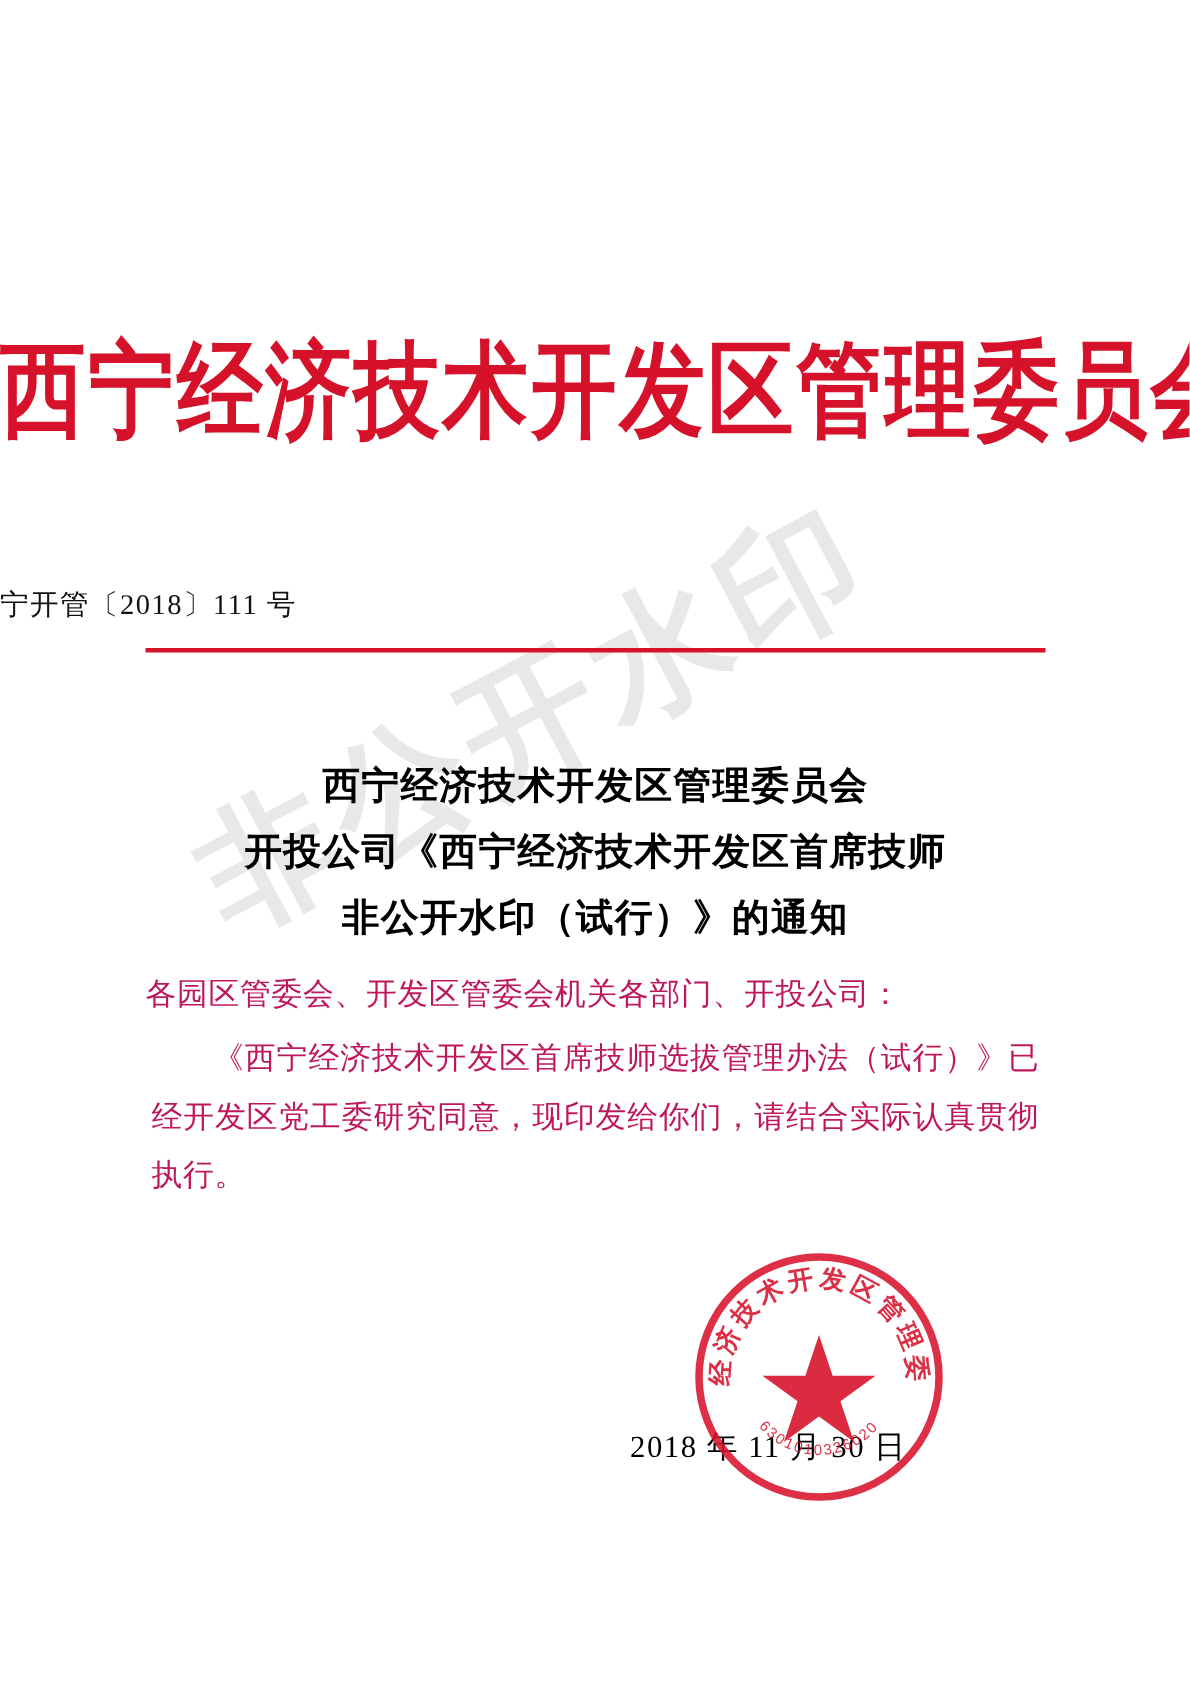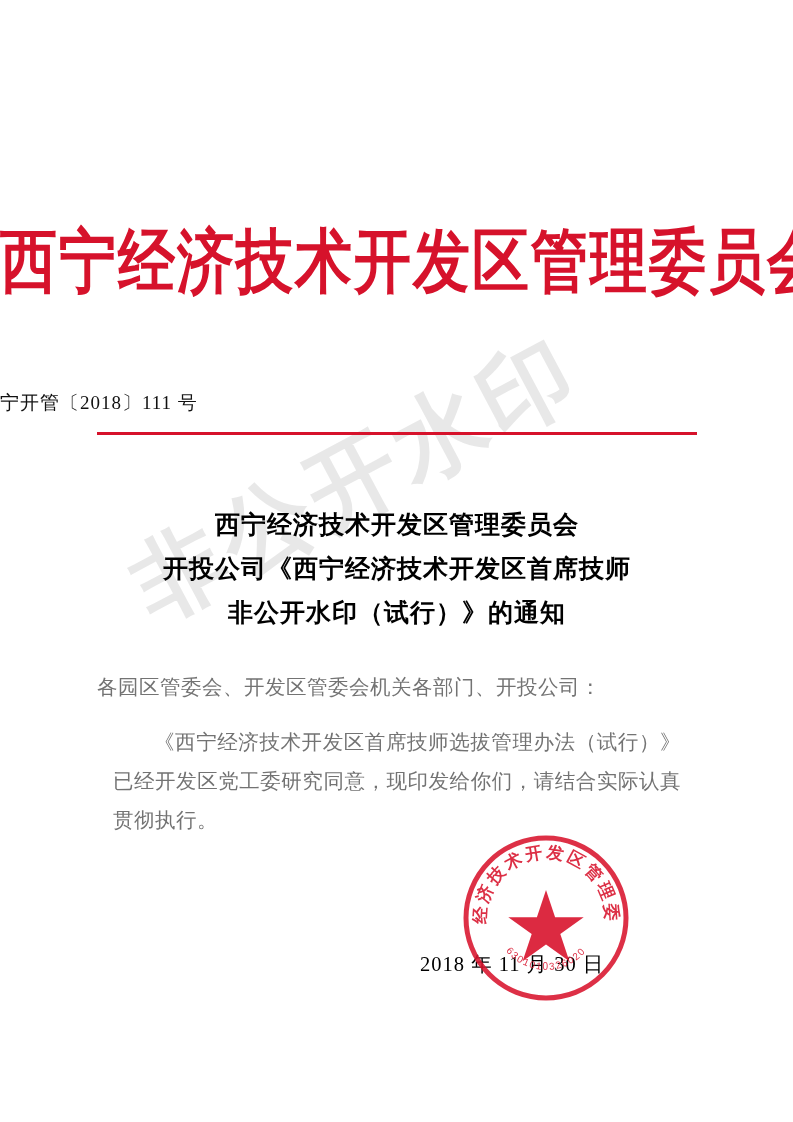--- a/index.html
+++ b/index.html
@@ -94,28 +94,28 @@
     letter-spacing: 1px;
     color: #000;
   }
   .title-line { display: block; white-space: nowrap; }
 
   
   .body-block {
     position: absolute;
     left: 97px;
     width: 600px;
-    top: 668px;
+    top: 644px;
     font-size: 20.5px;
     line-height: 39px;
     letter-spacing: 0.5px;
-    color: #737373;
+    color: #be185d;
   }
   .addressee { margin: 0 0 4px 0; text-indent: 0; }
-  .para { margin: 16px; text-indent: 2em; text-align: justify; }
+  .para { margin: 4px; text-indent: 2em; text-align: justify; }
 
   
   .sign-date {
     position: absolute;
     left: 420px;
     top: 950px;
     font-size: 20.5px;
     letter-spacing: 1px;
     color: #000;
   }

